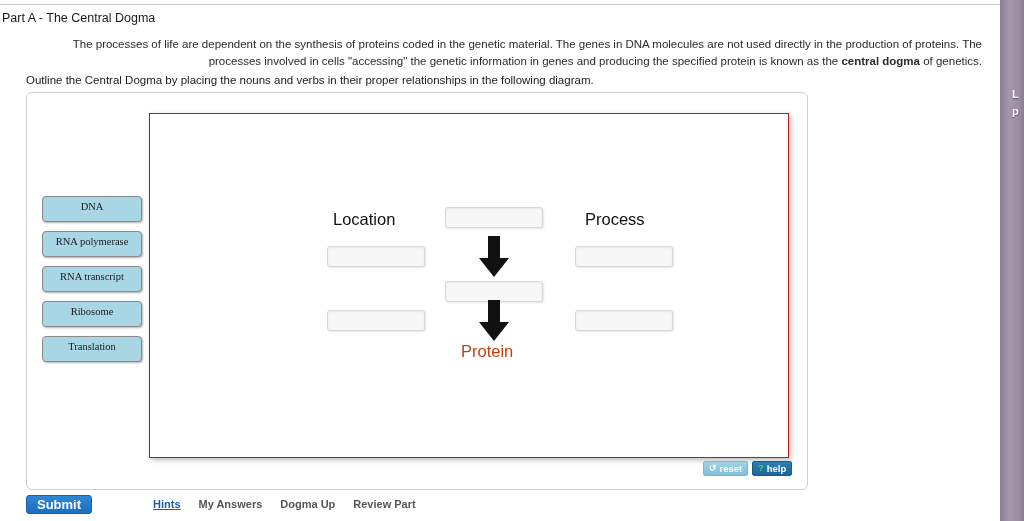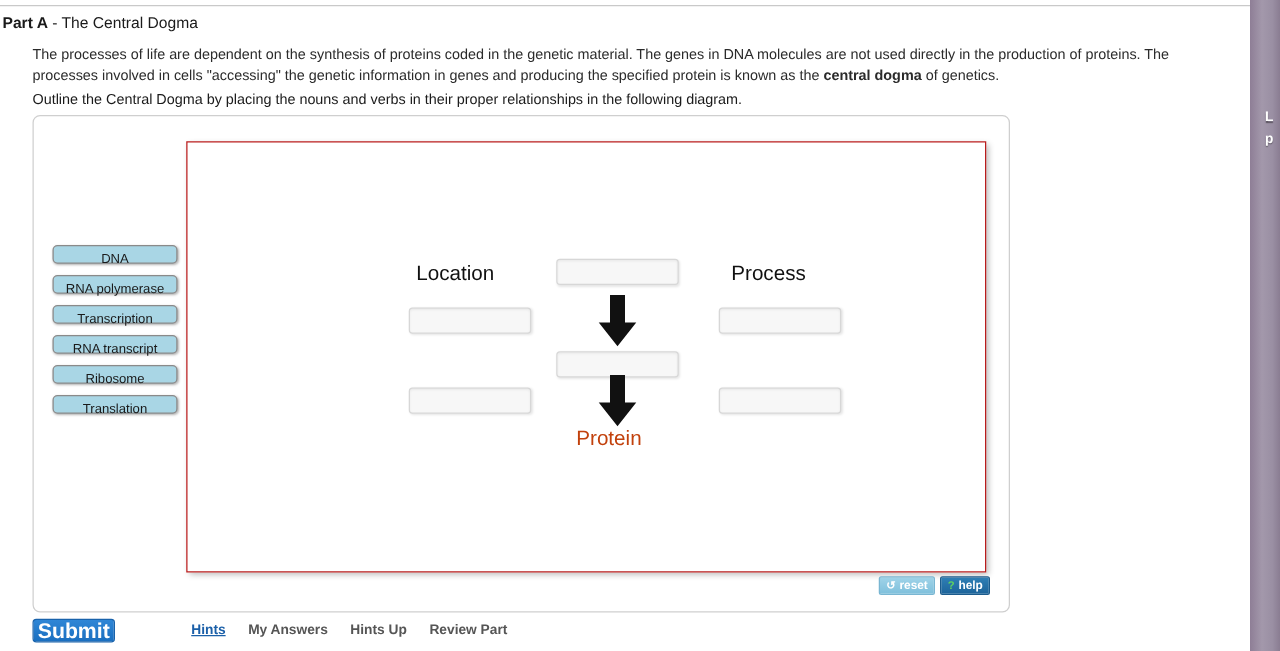--- a/index.html
+++ b/index.html
@@ -38,33 +38,33 @@
   .part-title {
     position: absolute;
     left: 2px;
     top: 10px;
     font-size: 12.5px;
     line-height: 16px;
     color: #1a1a1a;
     white-space: nowrap;
   }
   .part-title .part-strong {
-    font-weight: bold;
+    font-weight: normal;
     text-align: center;
   }
 
   .intro {
     position: absolute;
     left: 26px;
     top: 36px;
     width: 956px;
     font-size: 11.5px;
     line-height: 17px;
     color: #2b2b2b;
-    text-align: left;
+    text-align: right;
   }
   .intro b { font-weight: bold; }
 
   .instruction {
     position: absolute;
     left: 26px;
     top: 72px;
     width: 956px;
     font-size: 11.5px;
     line-height: 16px;
@@ -100,33 +100,34 @@
 
   
   .palette {
     position: absolute;
     left: 15px;
     top: 103px;
     width: 104px;
   }
   .tile {
     width: 100px;
-    height: 15px;
+    height: 26px;
     margin-bottom: 9px;
     background: #a9d6e5;
     border: 1px solid #8a8a8a;
     border-radius: 4px;
     box-shadow: 1px 1px 2px rgba(0,0,0,0.30);
     box-sizing: border-box;
     font-size: 10.5px;
     line-height: 20px;
     text-align: center;
     color: #1a1a1a;
     cursor: move;
     user-select: none;
+    font-family: Liberation Serif, serif;
   }
 
   
   .diagram {
     position: absolute;
     left: 0;
     top: 0;
     width: 640px;
     height: 345px;
   }
@@ -230,21 +231,21 @@
     gap: 0;
     height: 20px;
   }
   .submit-btn {
     width: 66px;
     height: 19px;
     background: linear-gradient(#2f86d6, #1a6fc0);
     border: 1px solid #1862ab;
     border-radius: 3px;
     color: #ffffff;
-    font-size: 17px;
+    font-size: 13px;
     font-weight: bold;
     line-height: 17px;
     text-align: center;
     cursor: pointer;
     user-select: none;
     box-sizing: border-box;
   }
   .action-link {
     font-size: 11px;
     font-weight: bold;
@@ -297,21 +298,20 @@
     <span>The processes of life are dependent on the synthesis of proteins coded in the genetic material. The genes in DNA molecules are not used directly in the production of proteins. The processes involved in cells "accessing" the genetic information in genes and producing the specified protein is known as the </span><b>central dogma</b><span> of genetics.</span>
   </div>
 
   <div class="instruction">Outline the Central Dogma by placing the nouns and verbs in their proper relationships in the following diagram.</div>
 
   <div class="activity-frame">
 
     <div class="palette">
       <div class="tile">DNA</div>
       <div class="tile">RNA polymerase</div>
-      <div class="tile">Transcription</div>
       <div class="tile">RNA transcript</div>
       <div class="tile">Ribosome</div>
       <div class="tile">Translation</div>
     </div>
 
     <div class="canvas">
       <div class="diagram">
 
         <div class="col-head location">Location</div>
         <div class="col-head process">Process</div>
@@ -349,21 +349,21 @@
         <span>help</span>
       </div>
     </div>
 
   </div>
 
   <div class="action-row">
     <div class="submit-btn">Submit</div>
     <div class="action-link hints">Hints</div>
     <div class="action-link">My Answers</div>
-    <div class="action-link">Hints Up</div>
+    <div class="action-link">Dogma Up</div>
     <div class="action-link">Review Part</div>
   </div>
 
 </div>
 
 <div class="right-rail">
   <div class="rail-text">
     <div>L</div>
     <div>p</div>
   </div>

